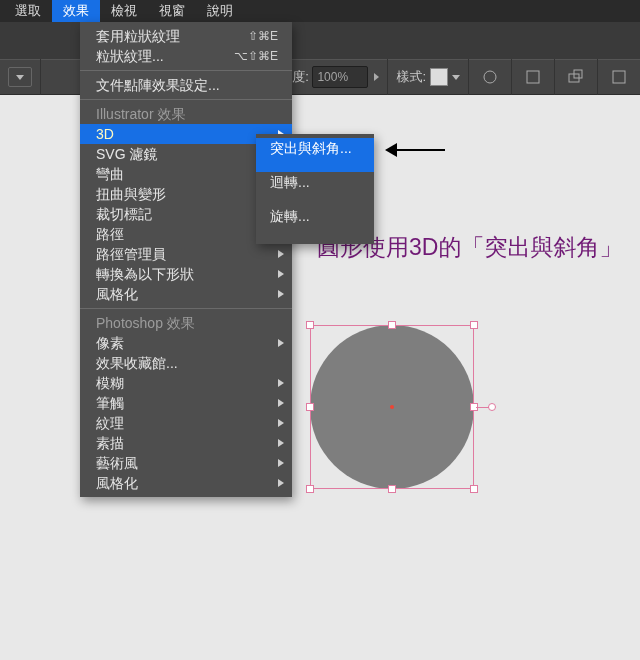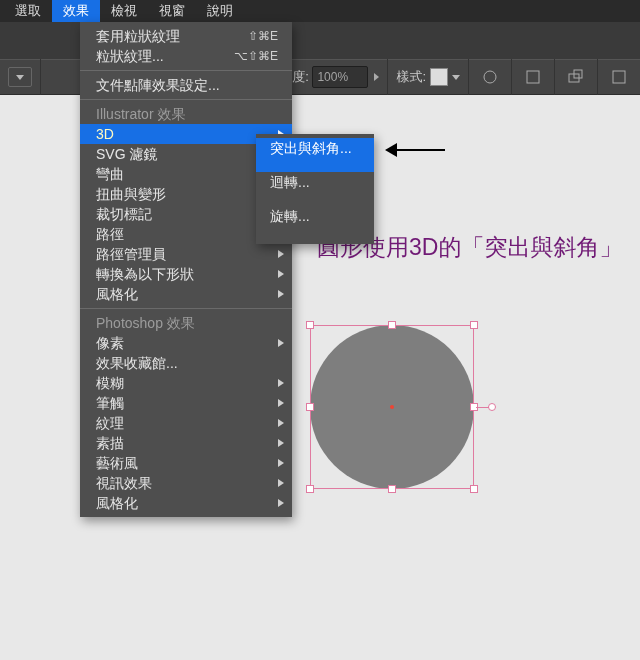--- a/index.html
+++ b/index.html
@@ -158,21 +158,20 @@
       <div class="row"><span>風格化</span><span class="arr"></span></div>
     <hr>
     <div class="row header">Photoshop 效果</div>
     <div class="row"><span>像素</span><span class="arr"></span></div>
       <div class="row"><span>效果收藏館...</span></div>
       <div class="row"><span>模糊</span><span class="arr"></span></div>
       <div class="row"><span>筆觸</span><span class="arr"></span></div>
       <div class="row"><span>紋理</span><span class="arr"></span></div>
       <div class="row"><span>素描</span><span class="arr"></span></div>
       <div class="row"><span>藝術風</span><span class="arr"></span></div>
-      <div class="row"><span>視訊效果</span><span class="arr"></span></div>
       <div class="row"><span>風格化</span><span class="arr"></span></div>
   </div>
 
   <div class="submenu" id="sub-slot">
       <div class="row hover">突出與斜角...</div>
       <div class="row">迴轉...</div>
       <div class="row">旋轉...</div>
     </div>
 
 </div>

